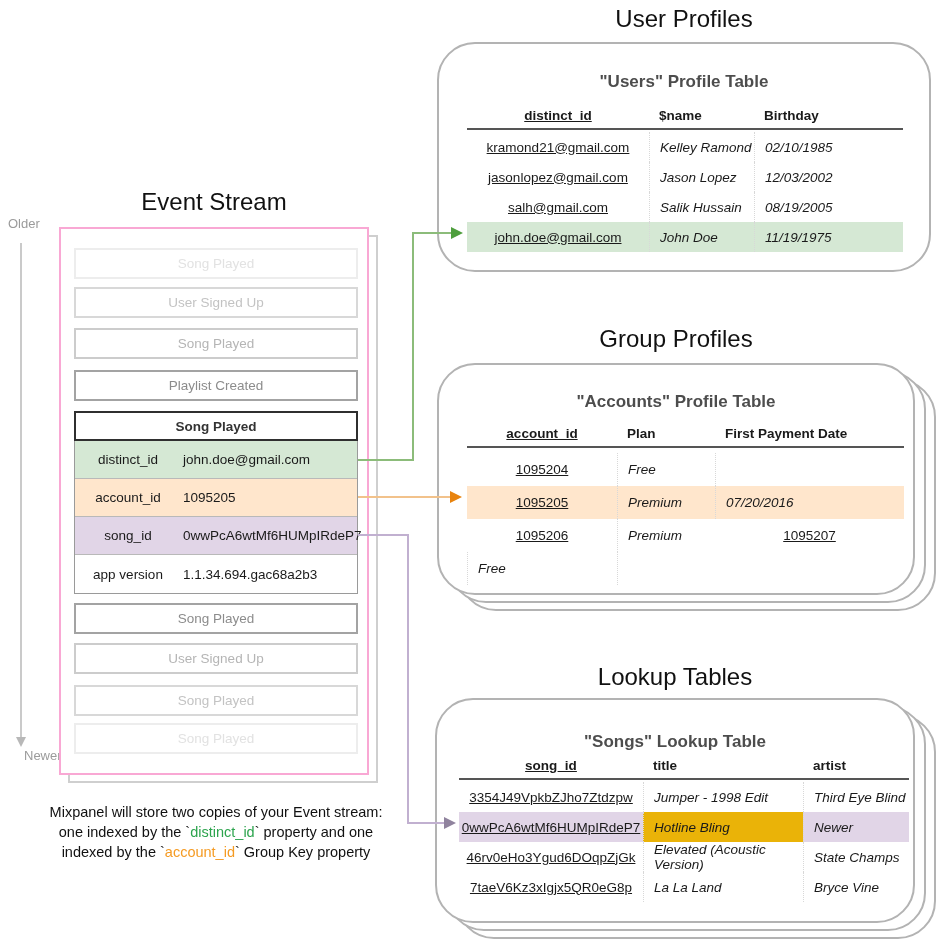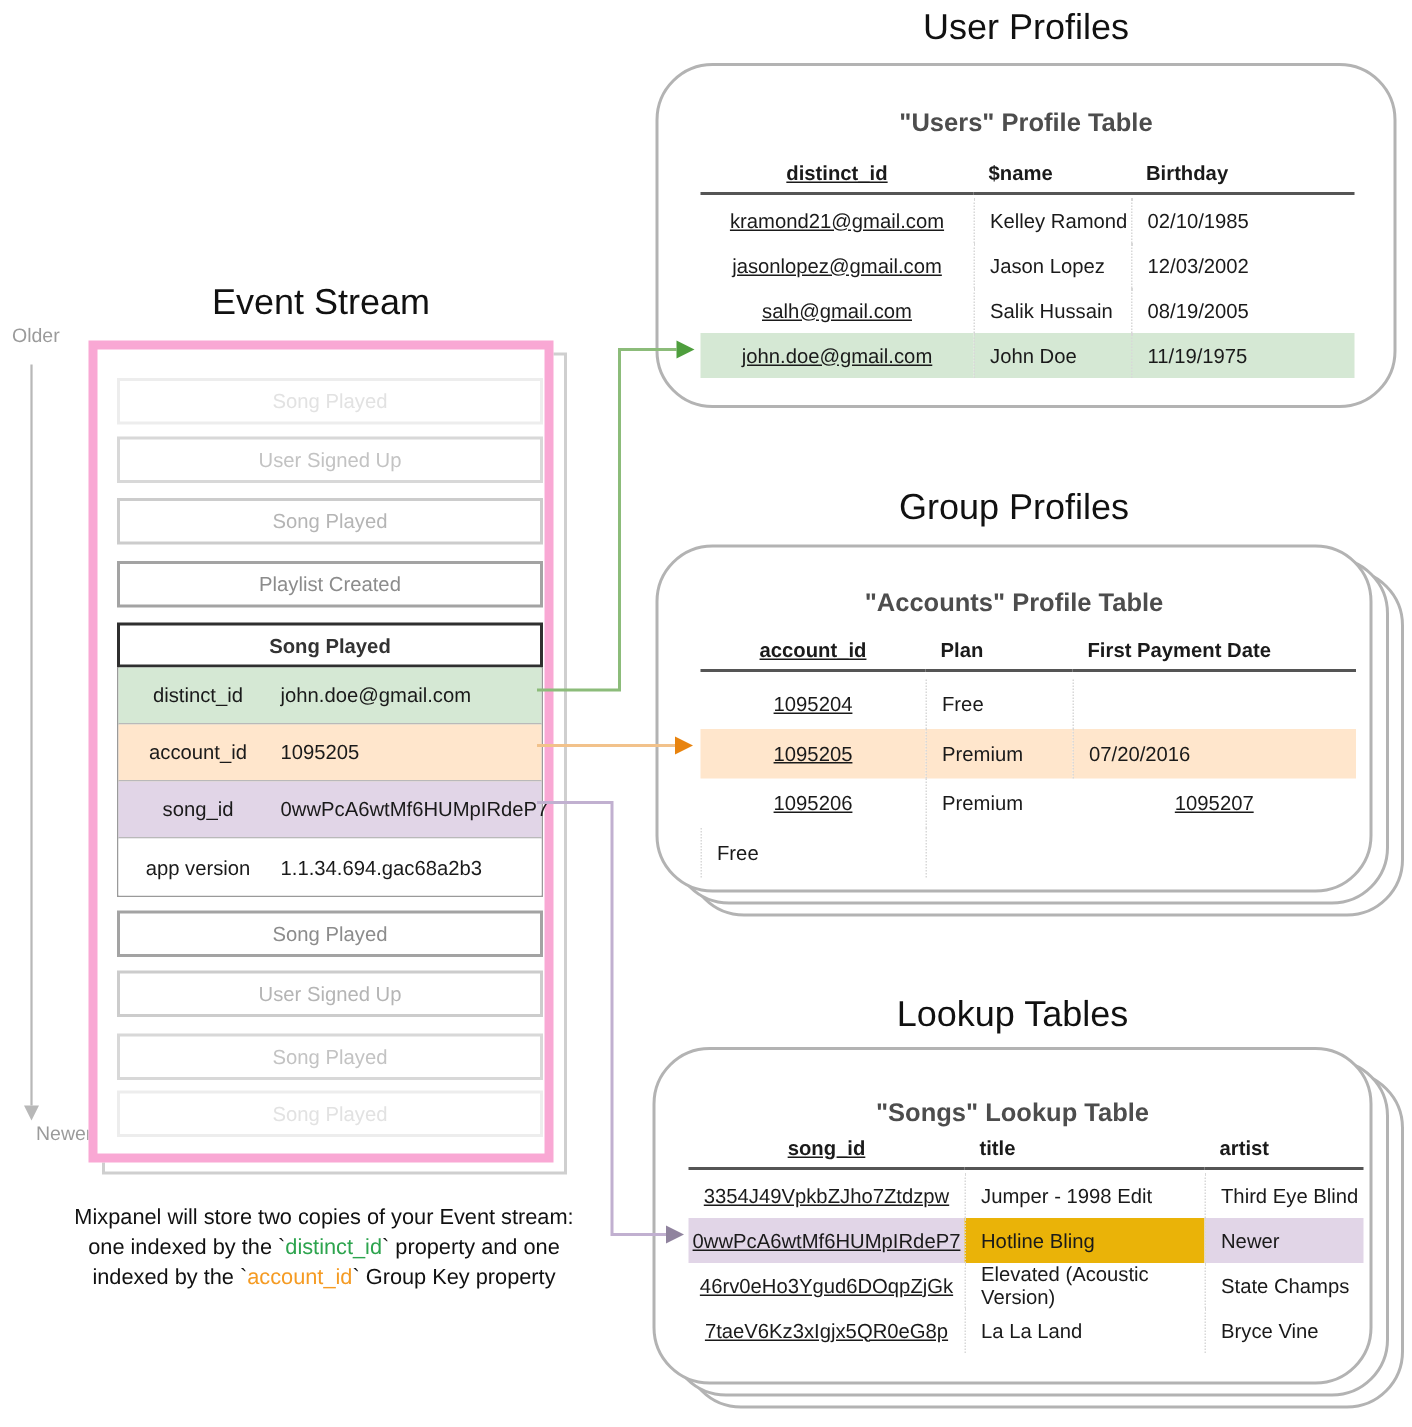--- a/index.html
+++ b/index.html
@@ -5,21 +5,21 @@
   * { margin:0; padding:0; box-sizing:border-box; }
   html,body { background:#ffffff; }
   body { font-family:"Liberation Sans","DejaVu Sans",sans-serif; color:#1a1a1a; }
   .page { position:relative; width:941px; height:951px; background:#fff; overflow:hidden; }
 
   .section-title { position:absolute; text-align:center; font-size:24px; font-weight:400; color:#111; line-height:28px; }
 
   
   .axis-label { position:absolute; font-size:13px; color:#9b9b9b; }
   .es-back { position:absolute; left:68px; top:235px; width:310px; height:548px; border:2px solid #cfcfcf; background:#fff; }
-  .es-box  { position:absolute; left:59px; top:227px; width:310px; height:548px; border:6px solid #f9a8d4; background:#fff; }
+  .es-box  { position:absolute; left:59px; top:227px; width:310px; height:548px; border:2px solid #f9a8d4; background:#fff; }
   .es-item { position:absolute; left:13px; width:284px; height:31px; border:2px solid; background:#fff;
              display:flex; align-items:center; justify-content:center; font-size:13.5px; }
   .fade-a { border-color:#ededed; color:#e2e2e2; }
   .fade-b { border-color:#d8d8d8; color:#c3c3c3; }
   .fade-c { border-color:#cccccc; color:#b5b5b5; }
   .fade-d { border-color:#a3a3a3; color:#8c8c8c; }
 
   .es-detail { position:absolute; left:13px; top:182px; width:284px; }
   .es-detail-header { height:30px; border:2px solid #2f2f2f; background:#fff; display:flex; align-items:center;
                       justify-content:center; font-weight:bold; font-size:13.5px; color:#333; }
@@ -38,21 +38,21 @@
   .card-heading { position:absolute; left:0; width:100%; text-align:center; font-size:17px; font-weight:bold;
                   color:#4d4d4d; line-height:22px; }
 
   .tbl { position:absolute; display:grid; }
   .tbl .th { height:28px; display:flex; align-items:center; font-size:13.5px; font-weight:bold;
              border-bottom:2px solid #555; }
   .tbl .td { display:flex; align-items:center; font-size:13.5px; }
   .c-center { justify-content:center; text-align:center; }
   .c-left   { justify-content:flex-start; padding-left:10px; }
   .u { text-decoration:underline; }
-  .td.sep { border-left:1px dotted #d8d8d8; }
+  .td.sep { border-left:1px dotted #d8d8d8;font-style:italic; }
 
   .users-tbl    { left:28px; top:58px; width:436px; grid-template-columns:182px 105px auto; grid-auto-rows:30px; }
   .accounts-tbl { left:28px; top:55px; width:437px; grid-template-columns:150px 98px auto;  grid-auto-rows:33px; }
   .songs-tbl    { left:22px; top:52px; width:450px; grid-template-columns:184px 160px auto; grid-auto-rows:30px; }
 
   .overlay { position:absolute; left:0; top:0; z-index:6; pointer-events:none; }
 </style>
 </head>
 <body>
 

